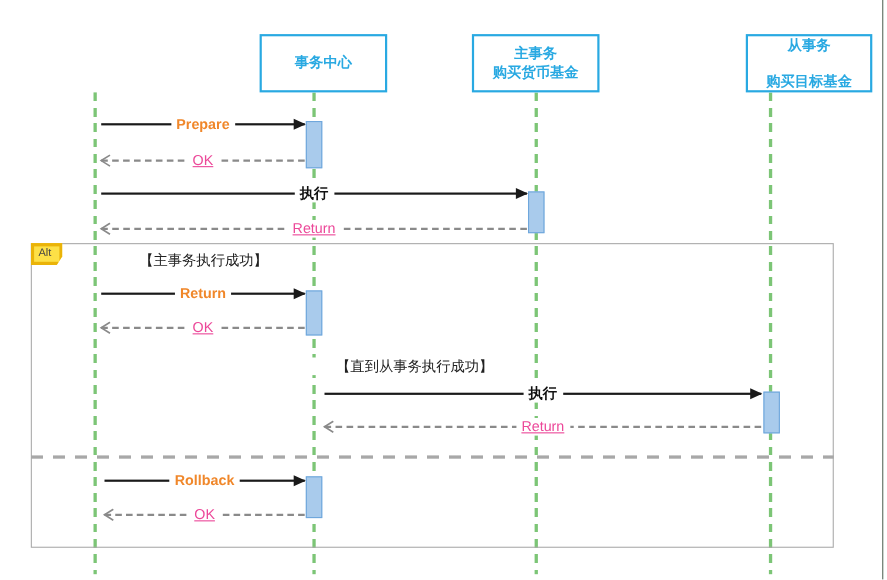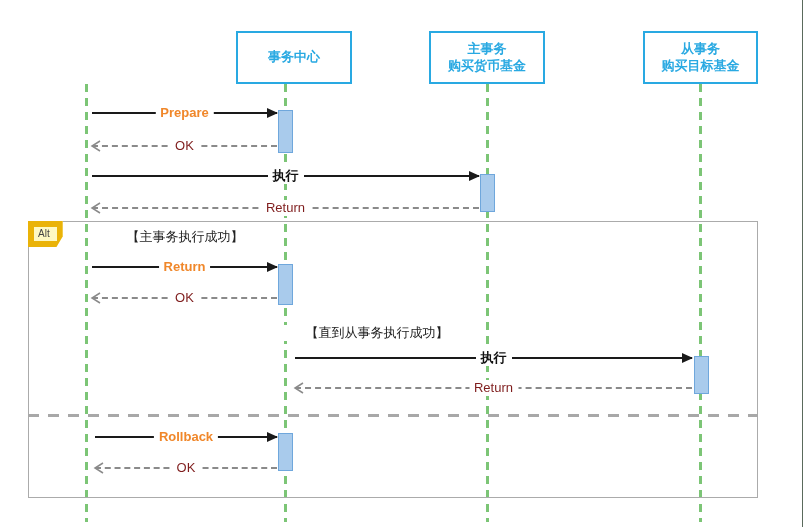--- a/index.html
+++ b/index.html
@@ -23,21 +23,21 @@
   
   .activation{
     position:absolute;width:15px;box-sizing:border-box;
     background:#A9CBEC;border:1px solid #6FA7DC;z-index:6;
   }
   
   .frame{
     position:absolute;box-sizing:border-box;border:1.5px solid #ABABAB;background:transparent;z-index:3;
   }
   .frame-tab{
-    position:absolute;left:-1px;top:-1px;background:#fef9c3;border:6px solid #eab308;
+    position:absolute;left:-1px;top:-1px;background:#fde047;border:3px solid #eab308;
     font-size:10px;color:#444;line-height:14px;text-align:right;
     clip-path:polygon(0 0,100% 0,100% 60%,82% 100%,0 100%);
     padding:0 7px 0 4px;z-index:4;
   }
   .condition{
     position:absolute;font-size:13px;color:#222222;text-align:center;z-index:7;background:#fff;
     white-space:nowrap;line-height:16px;
   }
   .separator{
     position:absolute;height:3px;z-index:4;
@@ -47,21 +47,21 @@
   .msg{position:absolute;height:16px;z-index:8;}
   .msg .line{position:absolute;left:0;right:0;top:7px;height:0;}
   .msg.sync .line{border-top:2px solid #1a1a1a;}
   .msg.return .line{border-top:2px dashed #8a8a8a;}
   .msg .lbl{
     position:absolute;left:50%;top:0;transform:translateX(-50%);
     background:#ffffff;padding:0 5px;line-height:16px;font-size:13px;white-space:nowrap;
   }
   .lbl-orange{color:#F0872A;font-weight:bold;}
   .lbl-black{color:#111111;font-weight:bold;font-size:14px;}
-  .lbl-gray{color:#7f1d1d;}
+  .lbl-gray{color:#ec4899;text-decoration:underline;}
   .head-solid{
     position:absolute;right:-1px;top:50%;transform:translateY(-50%);
     width:0;height:0;border-left:11px solid #1a1a1a;
     border-top:5px solid transparent;border-bottom:5px solid transparent;
   }
   .head-open{position:absolute;left:-2px;top:2px;width:12px;height:12px;}
   
   .page-edge{position:absolute;top:0;height:527px;width:1px;background:#5a6a5c;z-index:2;}
 </style>
 </head>
@@ -75,21 +75,21 @@
   <div class="lifeline" style="left:699px;"></div>
 
   <div class="actor" style="left:236px;width:116px;">
     <span>事务中心</span>
     <span></span>
   </div>
   <div class="actor" style="left:429px;width:116px;">
     <span>主事务</span>
     <span>购买货币基金</span>
   </div>
-  <div class="actor" style="left:643px;width:115px;">
+  <div class="actor" style="left:678px;width:115px;justify-content:space-between;">
     <span>从事务</span>
     <span>购买目标基金</span>
   </div>
 
   <div class="frame" style="left:28px;top:221px;width:730px;height:277px;">
     <div class="frame-tab">Alt</div>
   </div>
   <div class="condition" style="left:90px;top:229px;width:190px;">【主事务执行成功】</div>
   <div class="separator" style="left:28px;top:414px;width:730px;"></div>
 

